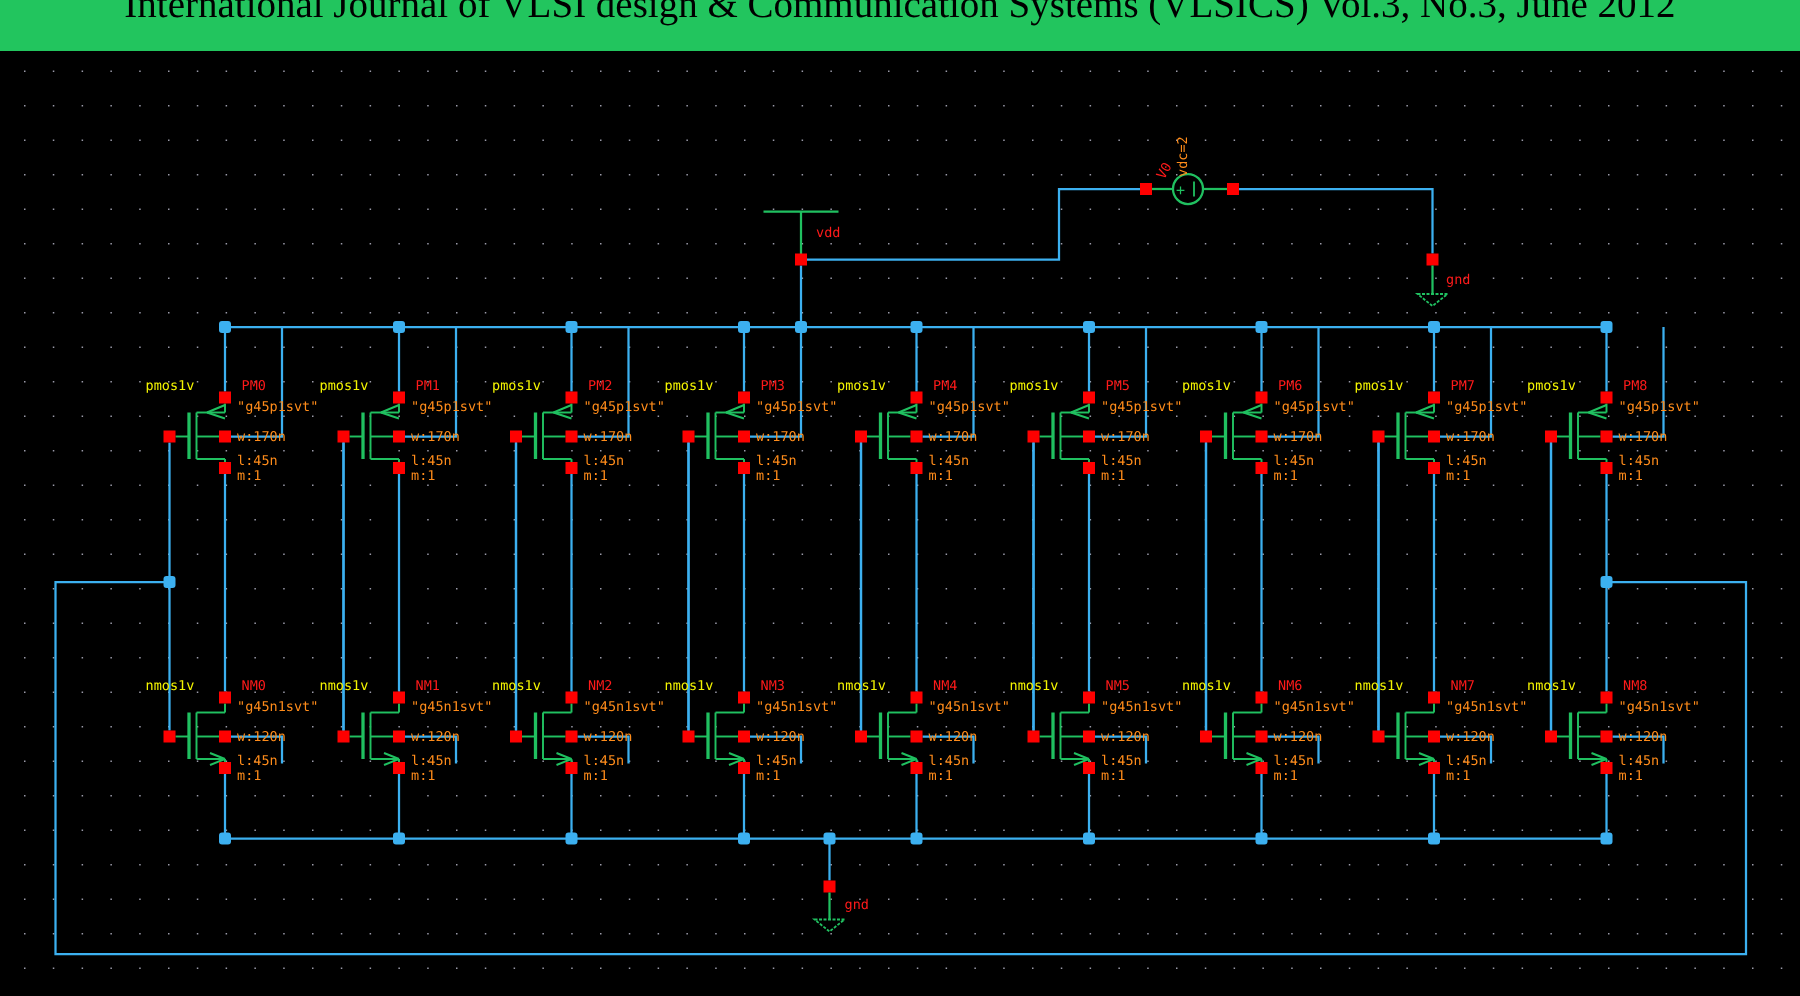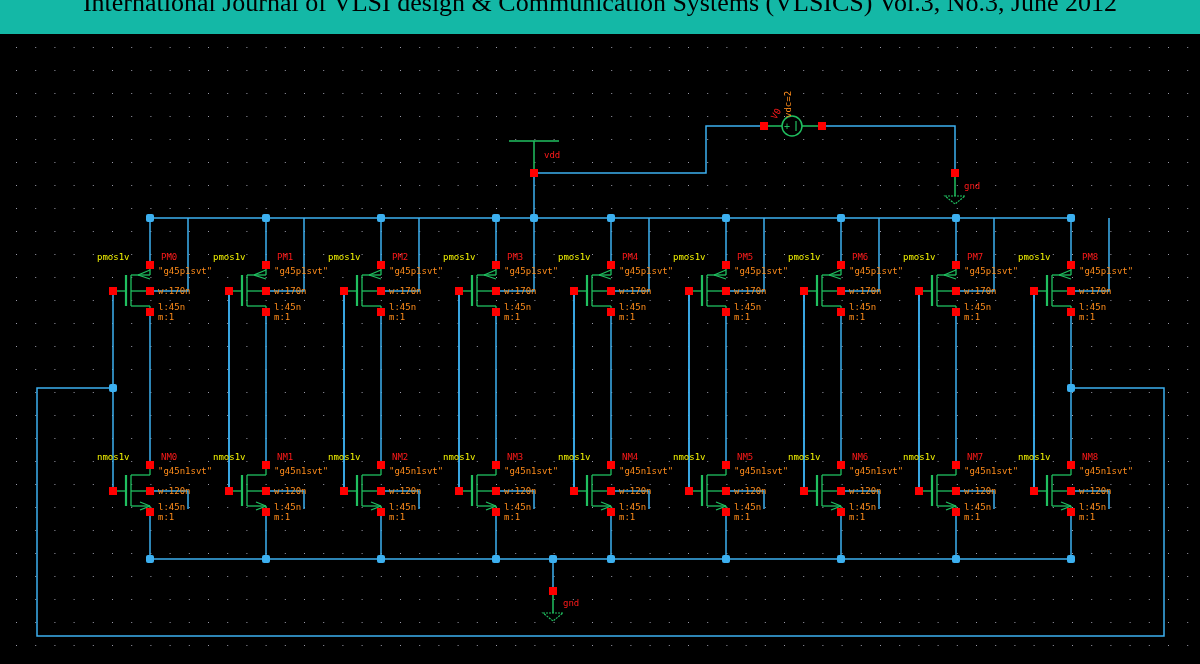--- a/index.html
+++ b/index.html
@@ -1,17 +1,17 @@
 <!DOCTYPE html>
 <html><head>
 <meta charset="utf-8">
 <style>
   html,body{margin:0;padding:0;background:#fff;}
   body{width:1200px;height:664px;overflow:hidden;position:relative;font-family:"Liberation Serif",serif;}
-  .header{position:absolute;left:0;top:0;width:1200px;height:34px;background:#14b8a6;overflow:hidden;}
+  .header{position:absolute;left:0;top:0;width:1200px;height:34px;background:#22c55e;overflow:hidden;}
   .header-title{position:absolute;left:0;top:-12px;width:1200px;text-align:center;font-size:26px;color:#000;white-space:nowrap;font-family:"Liberation Serif",serif;}
   .canvas{position:absolute;left:0;top:34px;width:1200px;height:630px;background:#000;}
   svg text{font-family:"DejaVu Sans Mono","Liberation Mono",monospace;}
 </style>
 </head>
 <body>
 
 <div class="header">
   <div class="header-title">International Journal of VLSI design &amp; Communication Systems (VLSICS) Vol.3, No.3, June 2012</div>
 </div>

